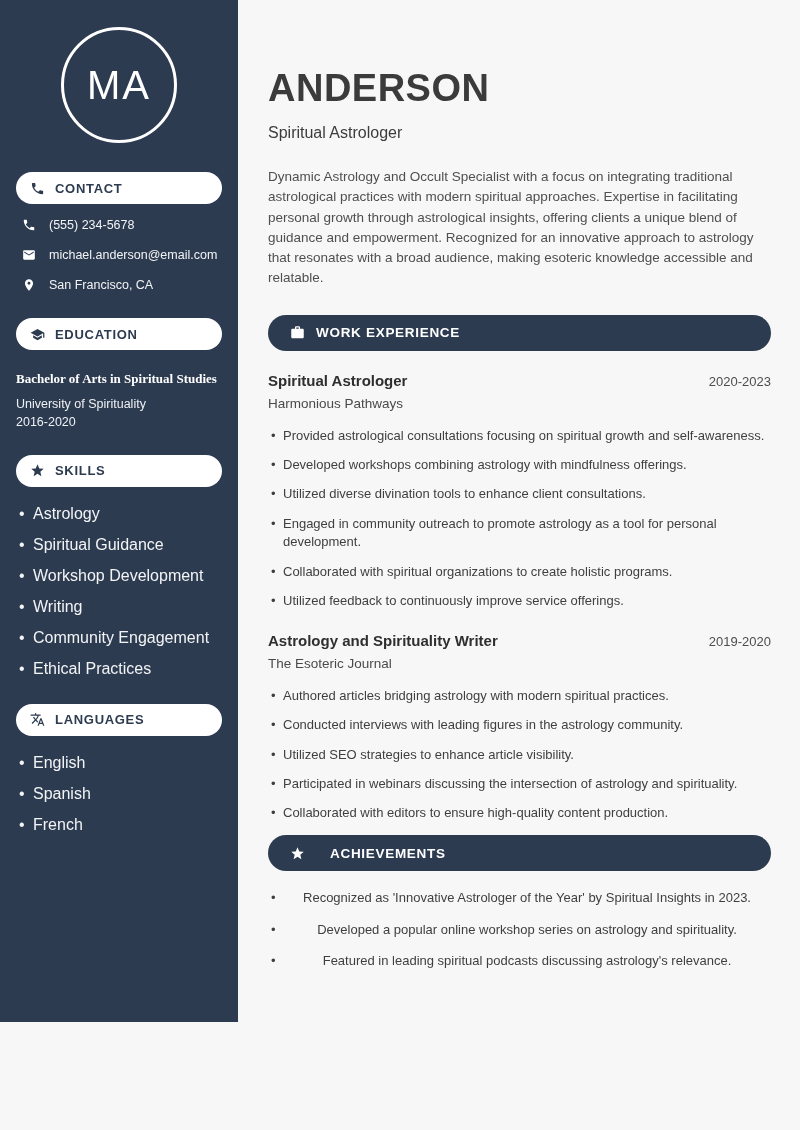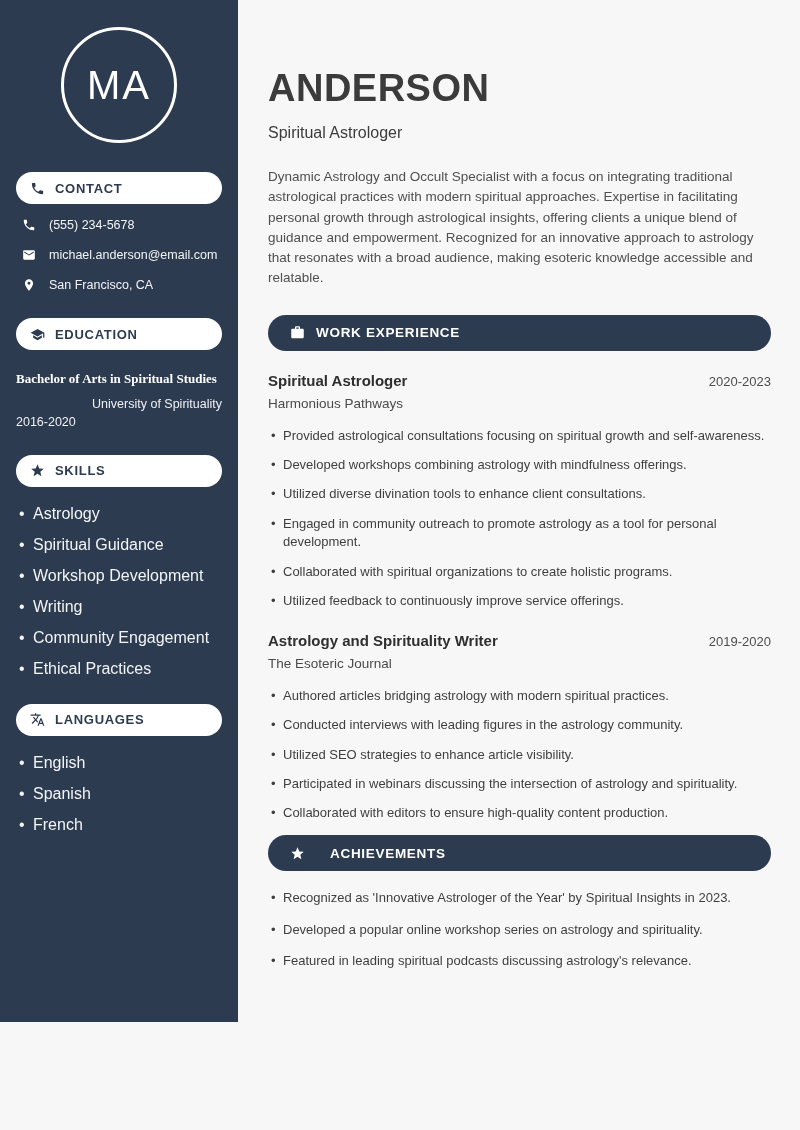--- a/index.html
+++ b/index.html
@@ -44,21 +44,21 @@
   .side-section { margin-bottom: 26px; }
 
   .contact-item {
     display: flex; align-items: center; gap: 13px;
     font-size: 12.5px; color: #f2f4f6;
     margin: 0 0 16px 6px;
   }
   .contact-item svg { width: 14px; height: 14px; flex-shrink: 0; fill: #ffffff; }
 
   .edu-degree { font-size: 13px; font-weight: bold; line-height: 1.55; margin: 19px 0 6px 0; font-family: Liberation Serif, serif; }
-  .edu-school { font-size: 12.5px; color: #eef1f4; line-height: 1.55; text-align: right; }
+  .edu-school { font-size: 12.5px; color: #eef1f4; line-height: 1.55; }
   .edu-years  { font-size: 12.5px; color: #eef1f4; }
 
   .side-list { list-style: none; margin-top: 18px; }
   .side-list li {
     font-size: 16px; color: #f2f4f6;
     padding-left: 17px; position: relative;
     margin-bottom: 13px;
   }
   .side-list li::before {
     content: "•"; position: absolute; left: 3px; top: 0; color: #f2f4f6;
@@ -98,21 +98,21 @@
   .bullets li {
     font-size: 13px; color: #3f3f3f; line-height: 1.45;
     padding-left: 15px; position: relative;
     margin-bottom: 10.5px;
   }
   .bullets li::before {
     content: "•"; position: absolute; left: 3px; top: 0; color: #3f3f3f;
   }
   .achieve-pill { margin-top: 12px; gap: 25px; }
   .achieve-list { margin-top: 18px; }
-  .achieve-list li { margin-bottom: 12.5px; }
+  .achieve-list li { margin-bottom: 12.5px; text-align: center; }
 </style>
 </head>
 <body>
 
 <div class="page">
 
   <aside class="sidebar">
 
     <div class="avatar">
       <span>MA</span>

